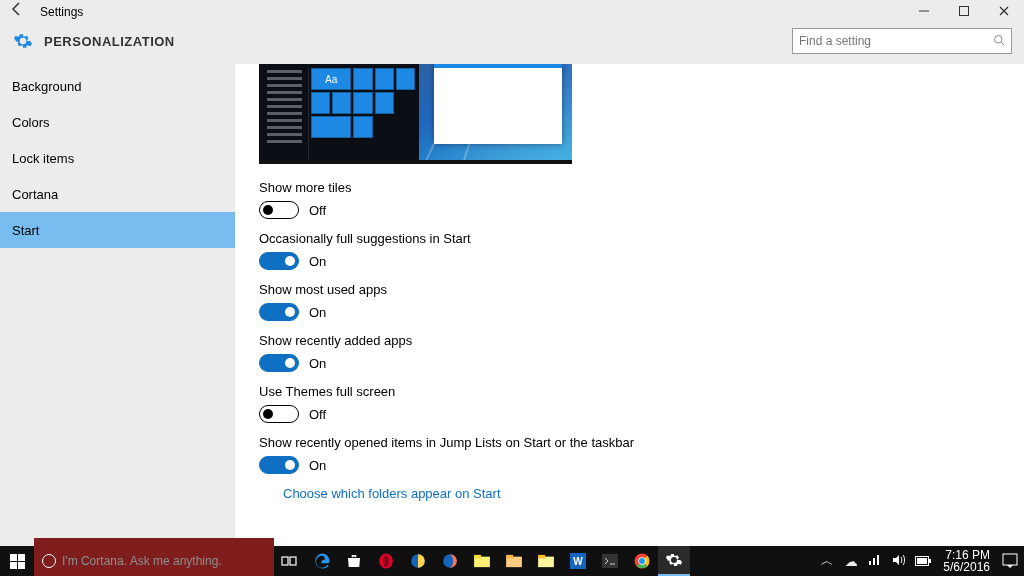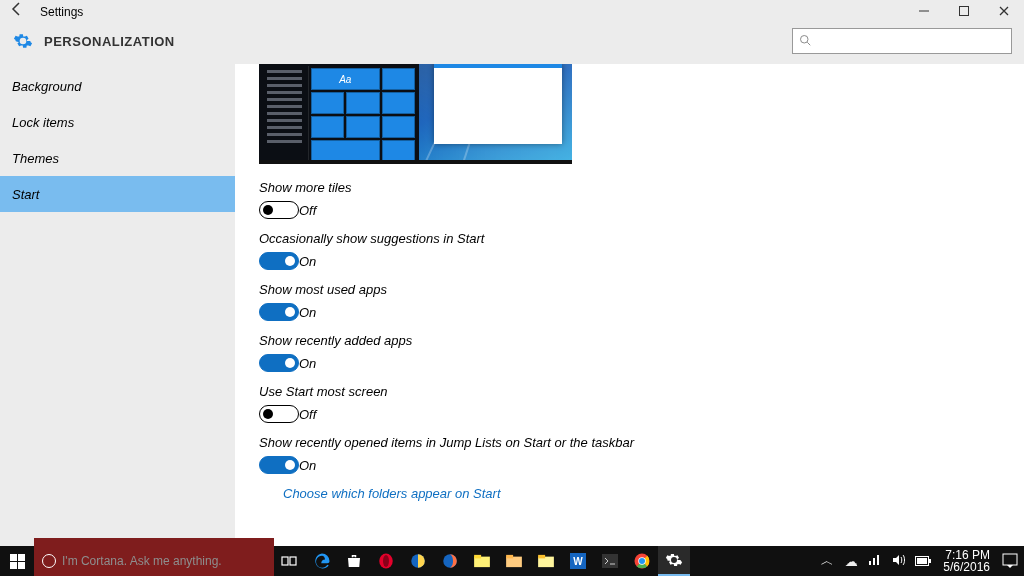--- a/index.html
+++ b/index.html
@@ -15,44 +15,44 @@
 .titlebar .wbtn { width: 40px; text-align: center; font-size: 14px; line-height: 24px; color:#333; }
 
 .header { height: 40px; background: #ececec; display: flex; align-items: center; padding: 0 12px 6px 12px; }
 .header .gear { width: 22px; height: 22px; display:flex; align-items:center; justify-content:center; }
 .header .page-title { font-size: 13px; font-weight: 600; letter-spacing: .5px; margin-left: 10px; color:#333; }
 .header .spacer { flex:1; }
 .search-box { display:flex; align-items:center; border:1px solid #999; width:220px; height:26px; background:#fff; }
 .search-box input { border:0; outline:0; font-size:12px; padding:0 6px; flex:1; color:#555; background:transparent; }
 .search-box .sic { width:24px; text-align:center; color:#888; font-size:12px; }
 
-.body { flex:1; display:flex; min-height:0;font-style:italic; }
+.body { flex:1; display:flex; min-height:0; }
 .sidebar { width:235px; background:#ececec; padding-top:4px; }
 .sidebar .item { height:36px; display:flex; align-items:center; padding-left:12px; font-size:13px; color:#000; }
 .sidebar .item.selected { background:#79bcef; }
 
 .content { flex:1; background:#fff; padding:0 0 10px 24px; overflow:hidden; }
 
 .preview { position:relative; width:313px; height:100px; margin-bottom:16px; }
 .preview .desktop { position:absolute; inset:0; background:linear-gradient(160deg,#0a3a78 0%,#0f5bb8 55%,#27a9e0 100%); box-shadow:inset -120px 40px 80px rgba(255,255,255,.15); }
 .preview .rays::before, .preview .rays::after { content:""; position:absolute; width:2px; height:140%; background:rgba(255,255,255,.25); top:-20%; left:60%; transform:rotate(25deg); }
 .preview .rays::after{ left:70%; transform:rotate(18deg); }
 .preview .window { position:absolute; left:175px; top:-2px; width:128px; height:82px; background:#fff; box-shadow:0 0 6px rgba(0,0,0,.4); }
 .preview .whead { height:6px; background:#1e88e5; }
 .preview .start { position:absolute; left:0; bottom:0; width:160px; height:100px; background:#0b0e14; padding:2px; display:flex; }
 .preview .start .rail { width:48px; border-right:1px solid rgba(255,255,255,.1); position:relative; }
 .preview .start .rail .line { height:3px; margin:4px 6px; background:#5a5f6a; }
-.preview .start .tiles { flex:1; display:grid; grid-template-columns:repeat(3,1fr); grid-auto-rows:22px; gap:2px; padding:2px; }
+.preview .start .tiles { flex:1; display:grid; grid-template-columns:repeat(5,1fr); grid-auto-rows:22px; gap:2px; padding:2px; }
 .preview .start .tiles .t { background:#1e88e5; border:1px solid rgba(0,0,0,.3); display:flex; align-items:center; justify-content:center; font-size:10px; color:#fff; }
 .preview .start .tiles .t.wide { grid-column:span 2; }
 .preview .taskbar { position:absolute; left:0; right:0; bottom:0; height:4px; background:#111; }
 
 .setting { margin-bottom:12px; }
 .setting .label { font-size:13px; color:#000; margin-bottom:6px; }
-.setting .row { display:flex; align-items:center; }
+.setting .row { display:flex; align-items:center; gap:10px; }
 .toggle { width:40px; height:18px; border:1px solid #000; border-radius:9px; position:relative; background:#fff; }
 .toggle .knob { position:absolute; width:10px; height:10px; background:#000; border-radius:50%; top:3px; left:3px; }
 .toggle.on { background:#0f6fc2; border-color:#0f6fc2; }
 .toggle.on .knob { background:#fff; left:auto; right:3px; }
 .state { font-size:13px; color:#000; }
 .link { color:#0f6fc2; font-size:13px; margin-top:8px;margin-left:24px; }
 
 
 .os-taskbar { position:absolute; left:0; right:0; bottom:0; height:30px; background:#101010; display:flex; align-items:center; color:#fff; }
 .os-taskbar .startbtn { width:34px; height:30px; display:flex; align-items:center; justify-content:center; }
@@ -101,39 +101,43 @@
 
   <div class="header">
     <div class="gear">
       <svg width="20" height="20" viewBox="0 0 24 24">
           <path fill="#1e88e5" d="M12 8a4 4 0 1 0 0 8 4 4 0 0 0 0-8zm9 4a7 7 0 0 1-.1 1.2l2 1.6-2 3.4-2.4-.9a7 7 0 0 1-2 .1l-.4 2.6h-4l-.4-2.6a7 7 0 0 1-2-.1l-2.4.9-2-3.4 2-1.6A7 7 0 0 1 3 12a7 7 0 0 1 .1-1.2l-2-1.6 2-3.4 2.4.9a7 7 0 0 1 2-.1L7.9 4h4l.4 2.6a7 7 0 0 1 2 .1l2.4-.9 2 3.4-2 1.6c.1.4.1.8.1 1.2z"></path>
         </svg>
     </div>
     <div class="page-title">PERSONALIZATION</div>
     <div class="spacer"></div>
     <div class="search-box">
+      <input placeholder="Find a setting" style="">
       <div class="sic">
         <svg width="12" height="12" viewBox="0 0 16 16">
             <circle cx="7" cy="7" r="5" stroke="#888" stroke-width="1.3" fill="none"></circle>
             <line x1="11" y1="11" x2="15" y2="15" stroke="#888" stroke-width="1.3"></line>
           </svg>
       </div>
     </div>
   </div>
 
   <div class="body">
     <div class="sidebar">
       <div class="item">
           <span>Background</span>
         </div>
       <div class="item">
+          <span>Colors</span>
+        </div>
+      <div class="item">
           <span>Lock items</span>
         </div>
       <div class="item">
-          <span>Themes</span>
+          <span>Cortana</span>
         </div>
       <div class="item selected">
           <span>Start</span>
         </div>
     </div>
 
     <div class="content">
       <div class="preview">
         <div class="desktop rays"></div>
         <div class="window">
@@ -173,21 +177,21 @@
           <div class="setting">
             <div class="label">Show more tiles</div>
             <div class="row">
               <div class="toggle">
                 <div class="knob"></div>
               </div>
               <div class="state">Off</div>
             </div>
           </div>
           <div class="setting">
-            <div class="label">Occasionally show suggestions in Start</div>
+            <div class="label">Occasionally full suggestions in Start</div>
             <div class="row">
               <div class="toggle on">
                 <div class="knob"></div>
               </div>
               <div class="state">On</div>
             </div>
           </div>
           <div class="setting">
             <div class="label">Show most used apps</div>
             <div class="row">
@@ -200,21 +204,21 @@
           <div class="setting">
             <div class="label">Show recently added apps</div>
             <div class="row">
               <div class="toggle on">
                 <div class="knob"></div>
               </div>
               <div class="state">On</div>
             </div>
           </div>
           <div class="setting">
-            <div class="label">Use Start most screen</div>
+            <div class="label">Use Themes full screen</div>
             <div class="row">
               <div class="toggle">
                 <div class="knob"></div>
               </div>
               <div class="state">Off</div>
             </div>
           </div>
           <div class="setting">
             <div class="label">Show recently opened items in Jump Lists on Start or the taskbar</div>
             <div class="row">

